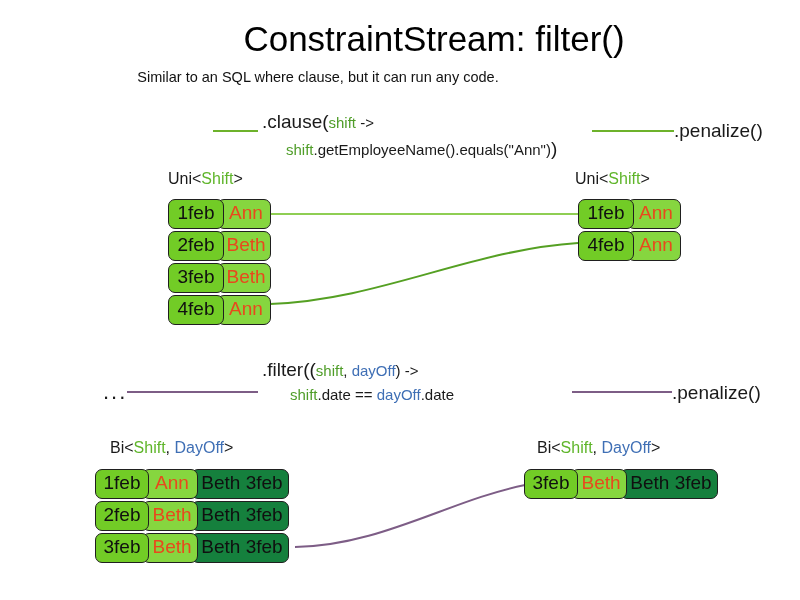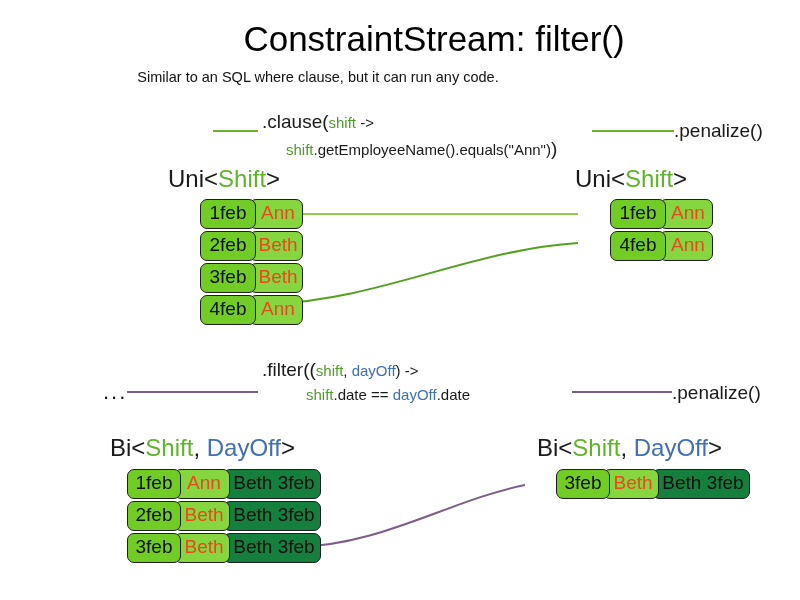--- a/index.html
+++ b/index.html
@@ -43,29 +43,28 @@
   }
 
   
   .code { font-size: 19px; line-height: 24px; color: #1a1a1a; white-space: nowrap; }
   .code-sm { font-size: 15px; line-height: 20px; color: #1a1a1a; white-space: nowrap; }
   .green { color: #4f9d28; }
   .blue  { color: #3f6fb5; }
   .dots { font-size: 22px; line-height: 22px; color: #1a1a1a; letter-spacing: 2px; }
 
   
-  .typelabel { font-size: 24px; line-height: 22px; color: #1a1a1a; white-space: nowrap; }
+  .typelabel { font-size: 16px; line-height: 22px; color: #1a1a1a; white-space: nowrap; }
   .typelabel .g { color: #5fb52a; }
   .typelabel .b { color: #3f6fb5; }
 
   
   .tuple {
     display: flex;
     align-items: flex-start;
-    margin-left: 32px;
   }
   .cell {
     box-sizing: border-box;
     border: 1.6px solid #1f1f1f;
     border-radius: 7px;
     height: 30px;
     line-height: 26px;
     font-size: 19px;
     text-align: center;
     position: relative;
@@ -168,21 +167,21 @@
       <div class="cell name" style="width:54px;">Ann</div>
     </div>
   </div>
 
   <div class="abs dots" style="left:103px; top:381px;">...</div>
 
   <div class="abs" style="left:262px; top:358px;">
     <div class="code">
       <span>.filter((</span><span class="code-sm green">shift</span><span class="code-sm">, </span><span class="code-sm blue">dayOff</span><span class="code-sm">) -&gt;</span>
     </div>
-    <div class="code-sm" style="margin-left:44px; margin-top:3px;">
+    <div class="code-sm" style="margin-left:28px; margin-top:3px;">
       <span class="green">shift</span><span>.date == </span><span class="blue">dayOff</span><span>.date</span>
     </div>
   </div>
 
   <div class="abs code" style="left:672px; top:381px;">.penalize()</div>
 
   <div class="abs typelabel" style="left:110px; top:437px;">
     <span>Bi&lt;</span><span class="g">Shift</span><span>, </span><span class="b">DayOff</span><span>&gt;</span>
   </div>
 

